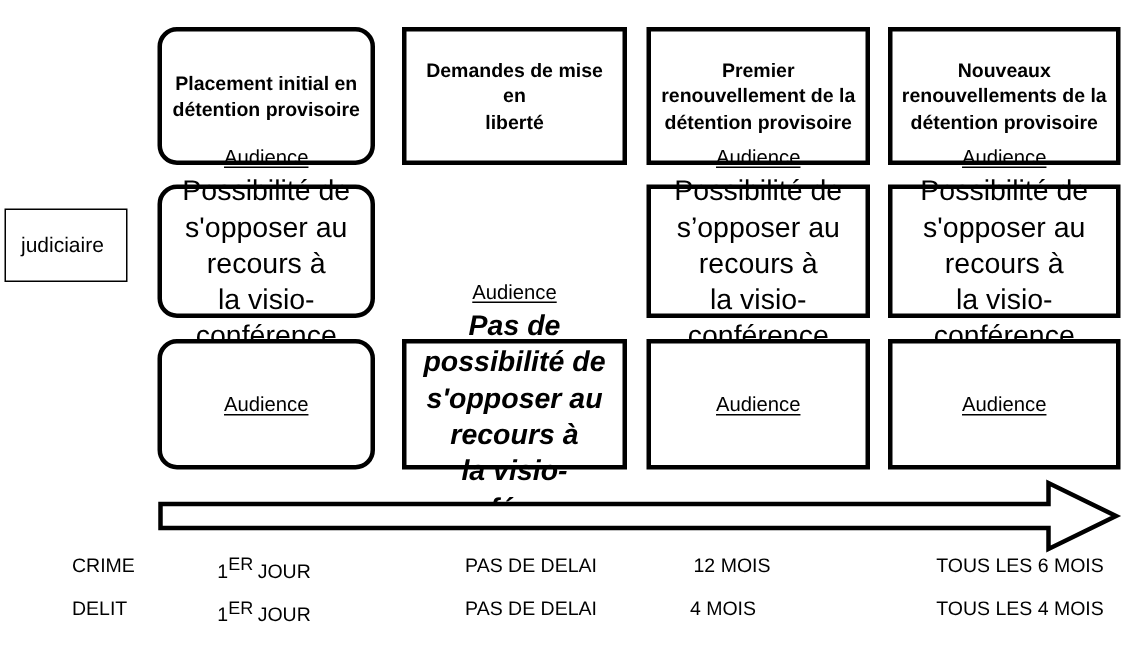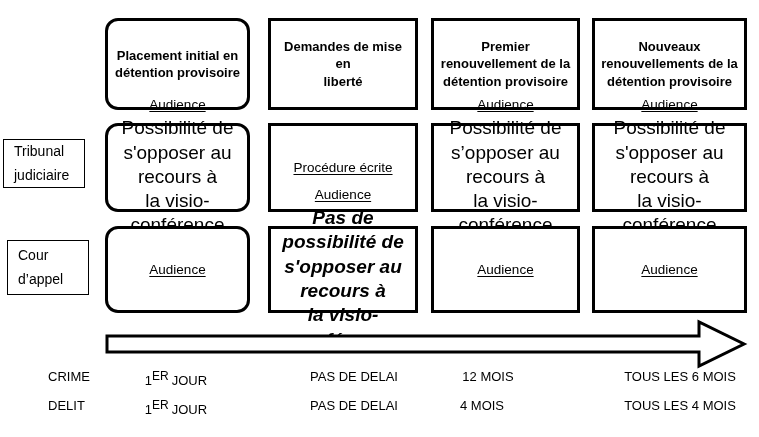--- a/index.html
+++ b/index.html
@@ -112,36 +112,28 @@
   <div class="box header-box colB rowH">Demandes de mise en
 liberté</div>
   <div class="box header-box colC rowH">Premier
 renouvellement de la
 détention provisoire</div>
   <div class="box header-box colD rowH">Nouveaux
 renouvellements de la
 détention provisoire</div>
 
   <div class="label-box" id="label-tribunal">
-    <span>Tribunal</span>
     <span>judiciaire</span>
-  </div>
-  <div class="label-box" id="label-appel">
-    <span>Cour</span>
-    <span>d’appel</span>
   </div>
 
   <div class="box colA rowT">
     <span class="cell-title">Audience</span>
     <span class="cell-body">Possibilité de
 s'opposer au recours à
 la visio-conférence</span>
-  </div>
-  <div class="box colB rowT">
-    <span class="cell-title">Procédure écrite</span>
   </div>
   <div class="box colC rowT">
     <span class="cell-title">Audience</span>
     <span class="cell-body">Possibilité de
 s’opposer au recours à
 la visio-conférence</span>
   </div>
   <div class="box colD rowT">
     <span class="cell-title">Audience</span>
     <span class="cell-body">Possibilité de

